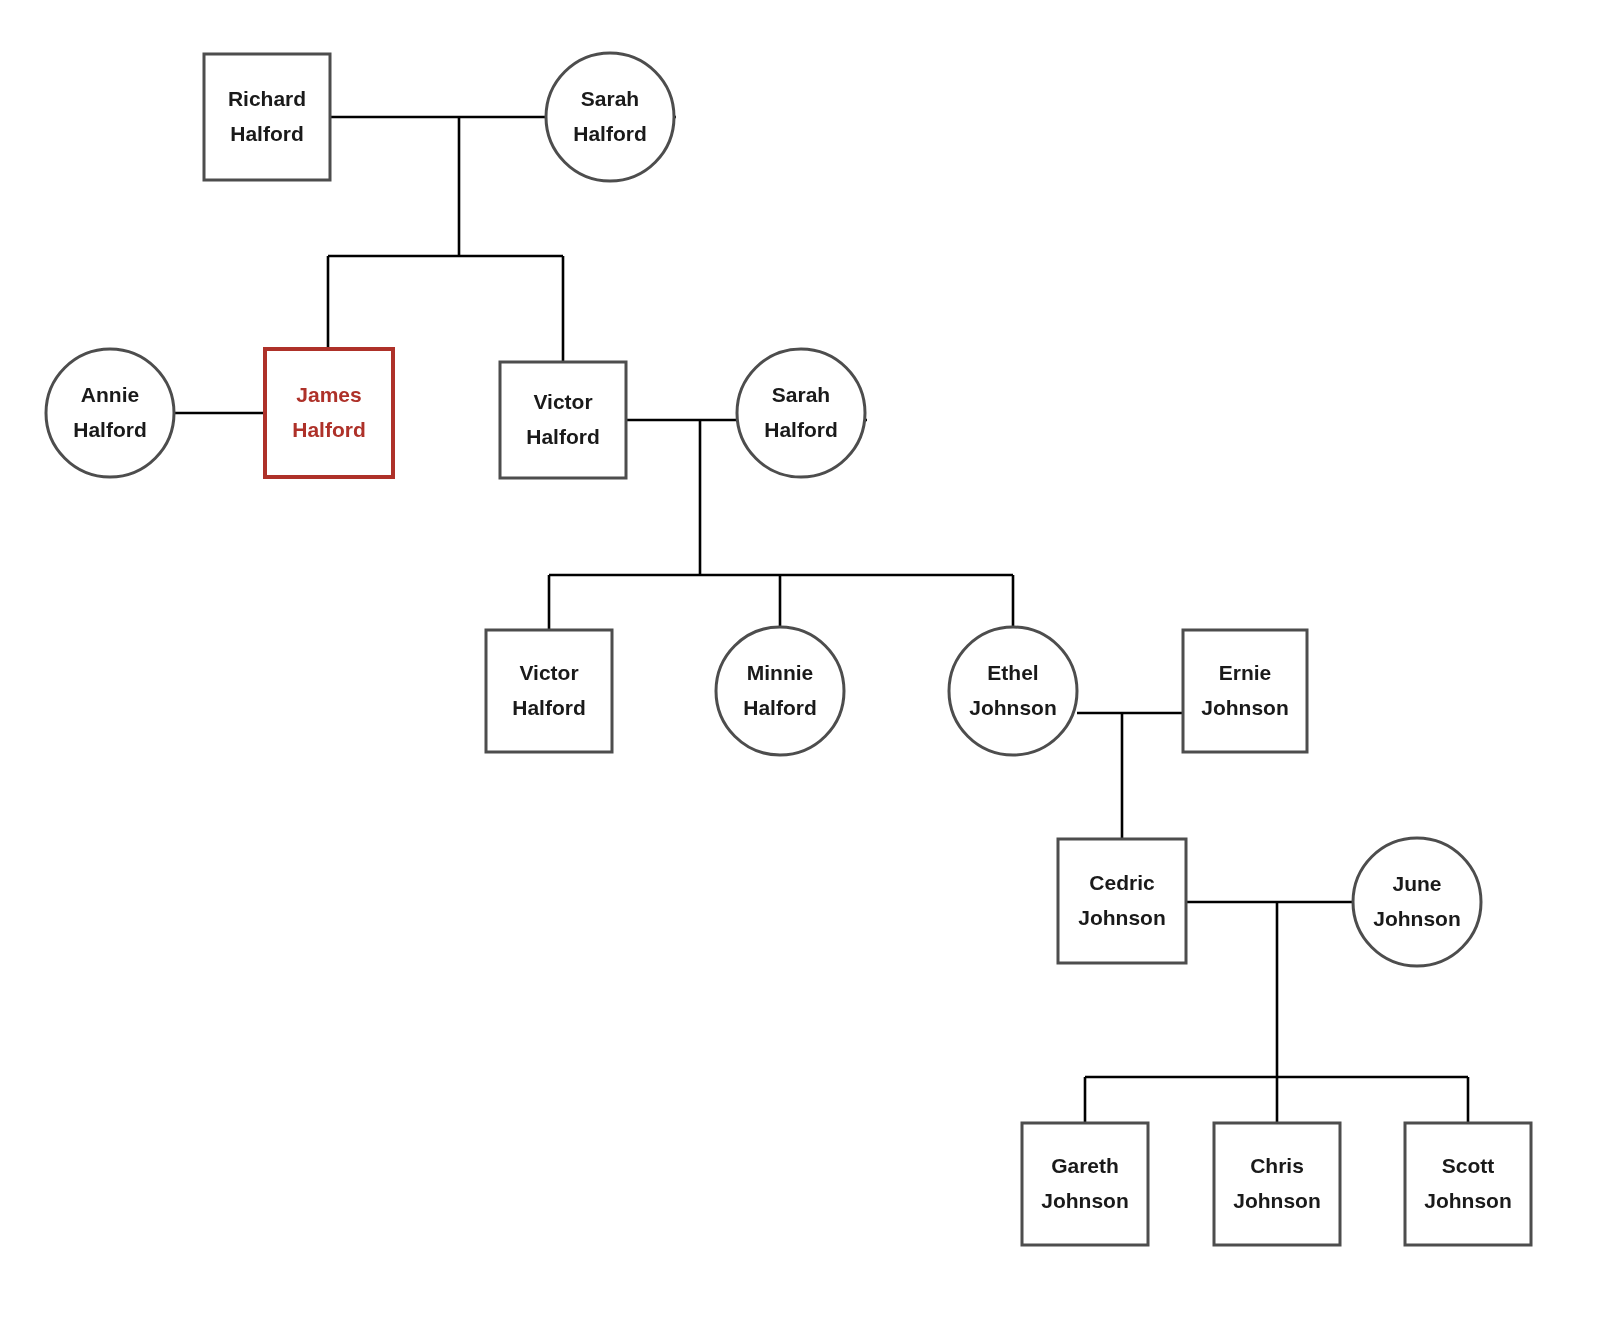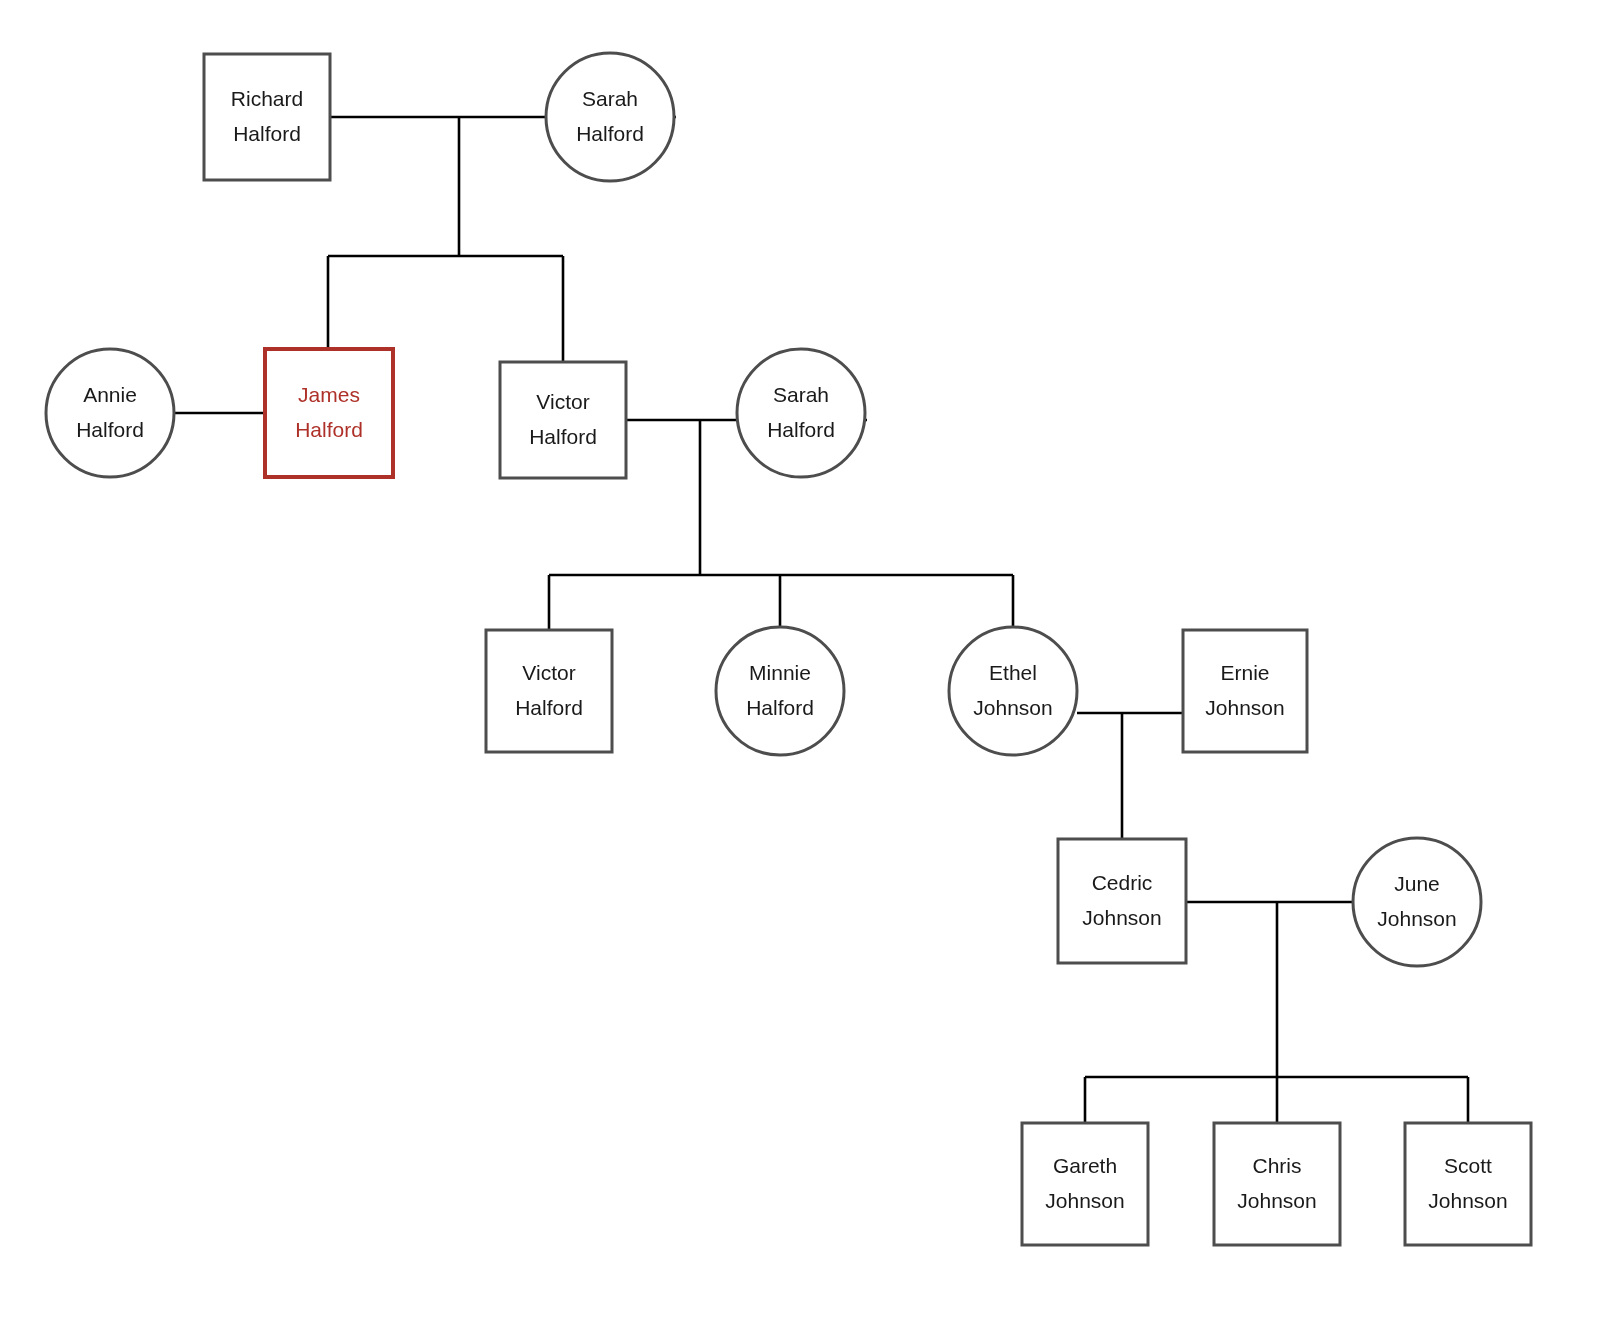--- a/index.html
+++ b/index.html
@@ -9,20 +9,21 @@
   }
   body {
     font-family: "Liberation Sans", sans-serif;
   }
   #canvas {
     position: relative;
     width: 1622px;
     height: 1326px;
     background: #ffffff;
     overflow: hidden;
+    font-weight: bold;
   }
   svg.tree {
     display: block;
     width: 1622px;
     height: 1326px;
   }
   .node-shape {
     fill: #ffffff;
     stroke: #4d4d4d;
     stroke-width: 3;

